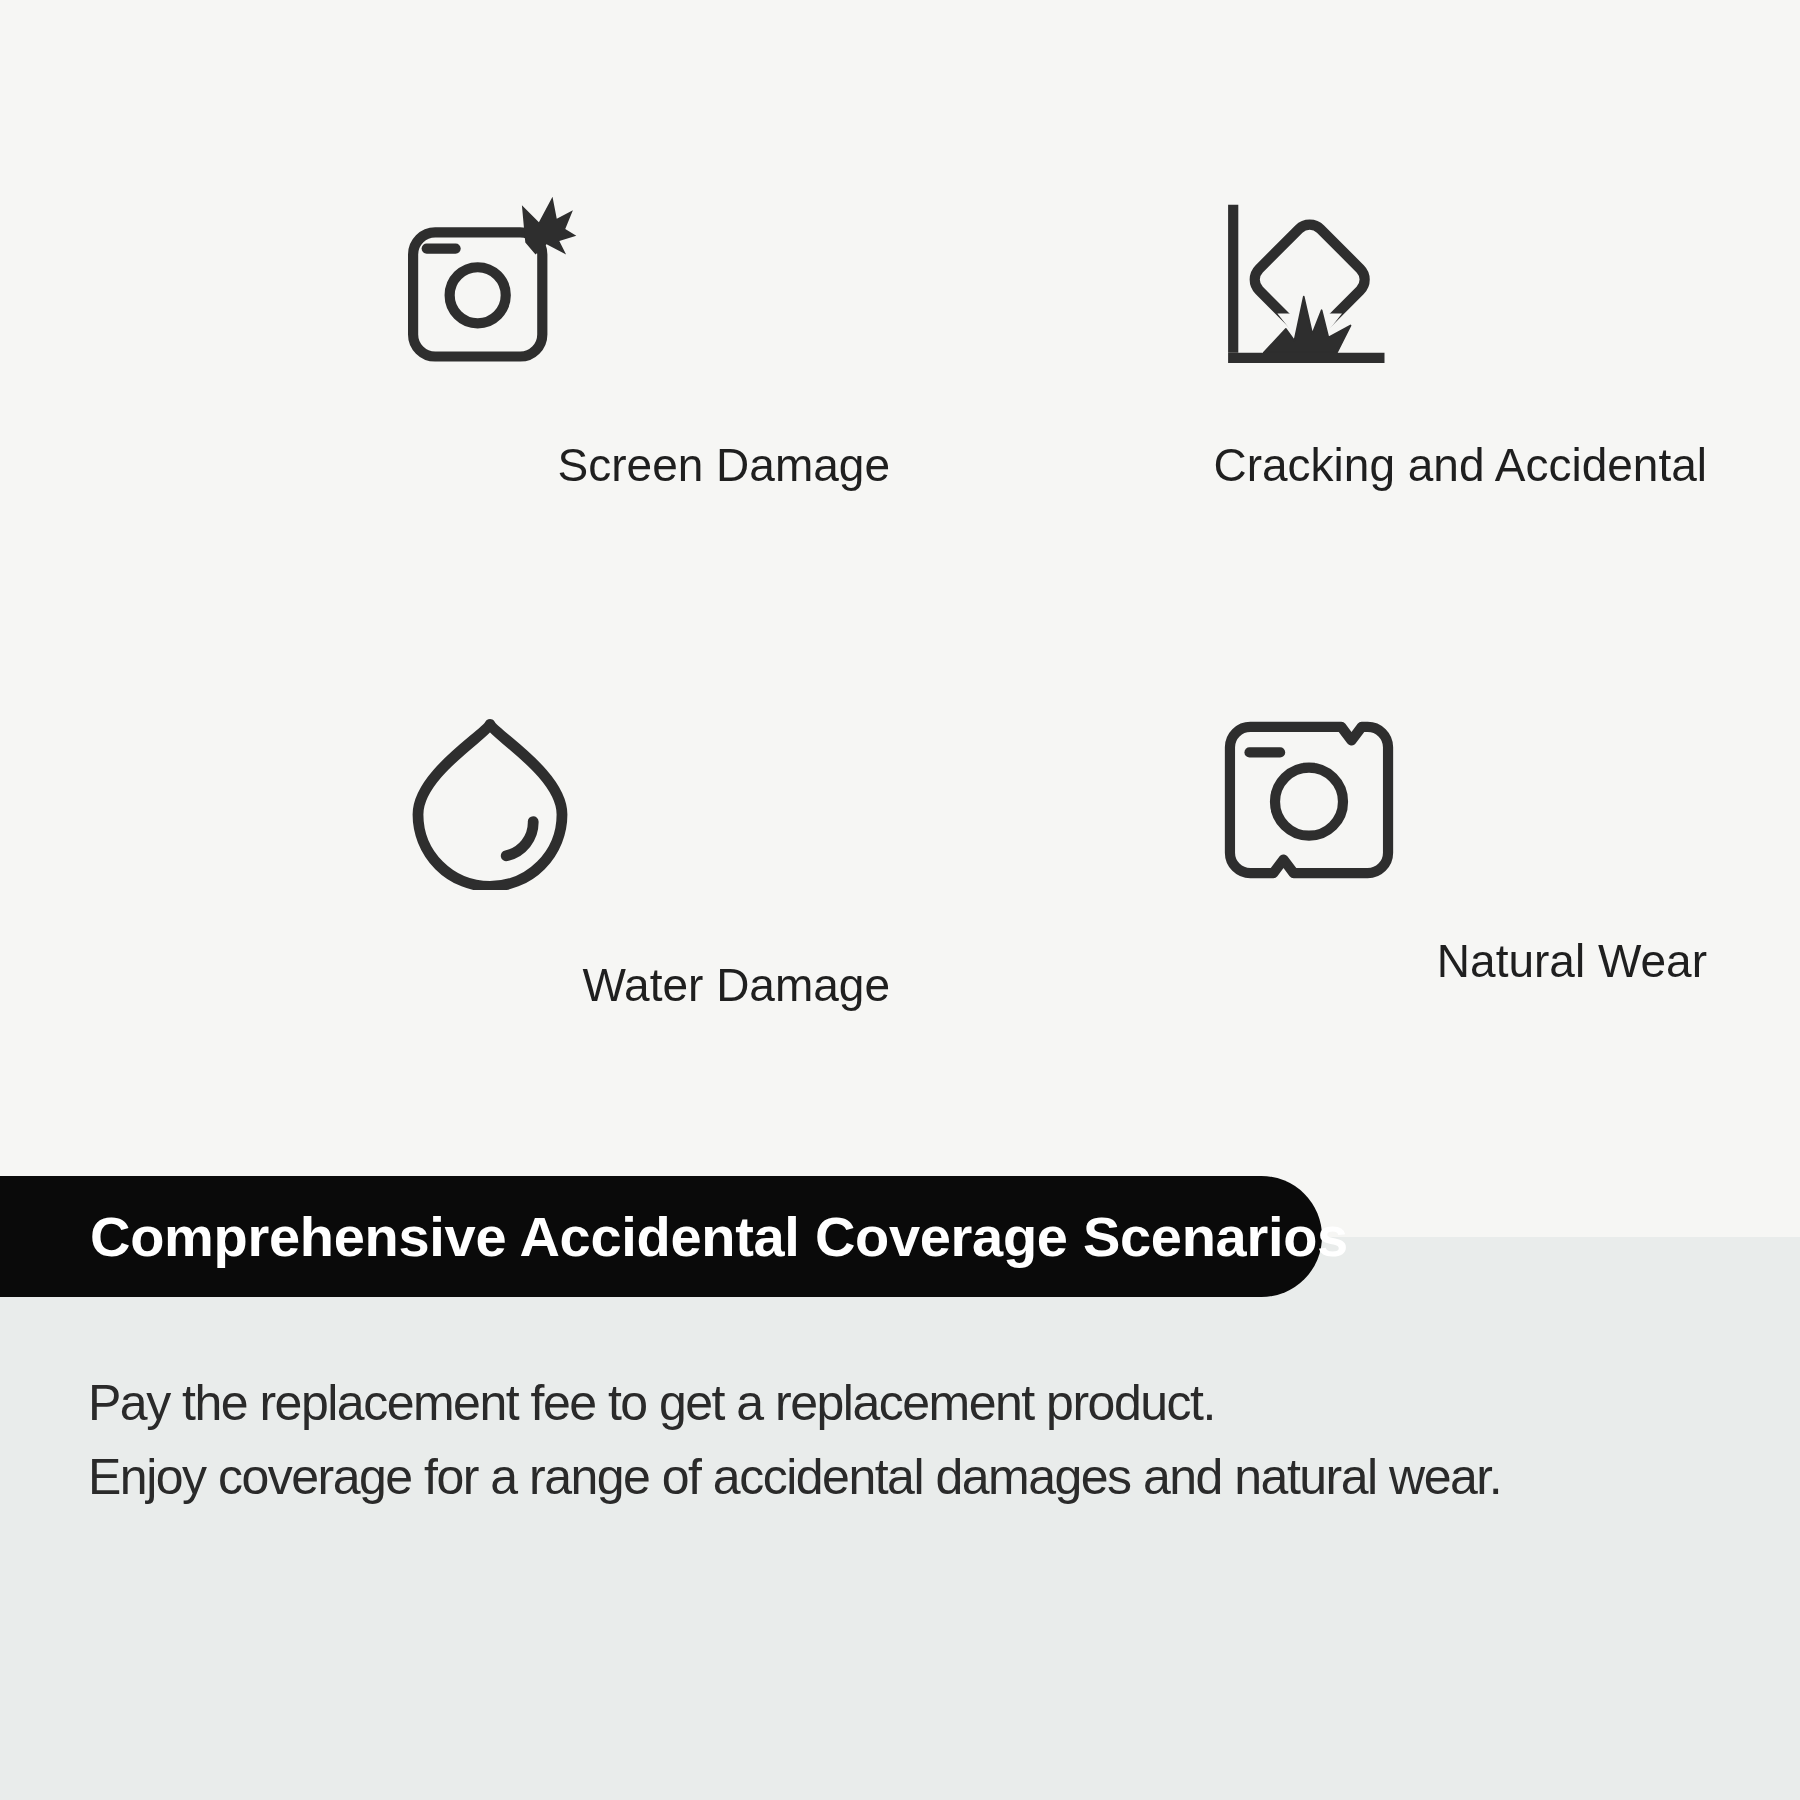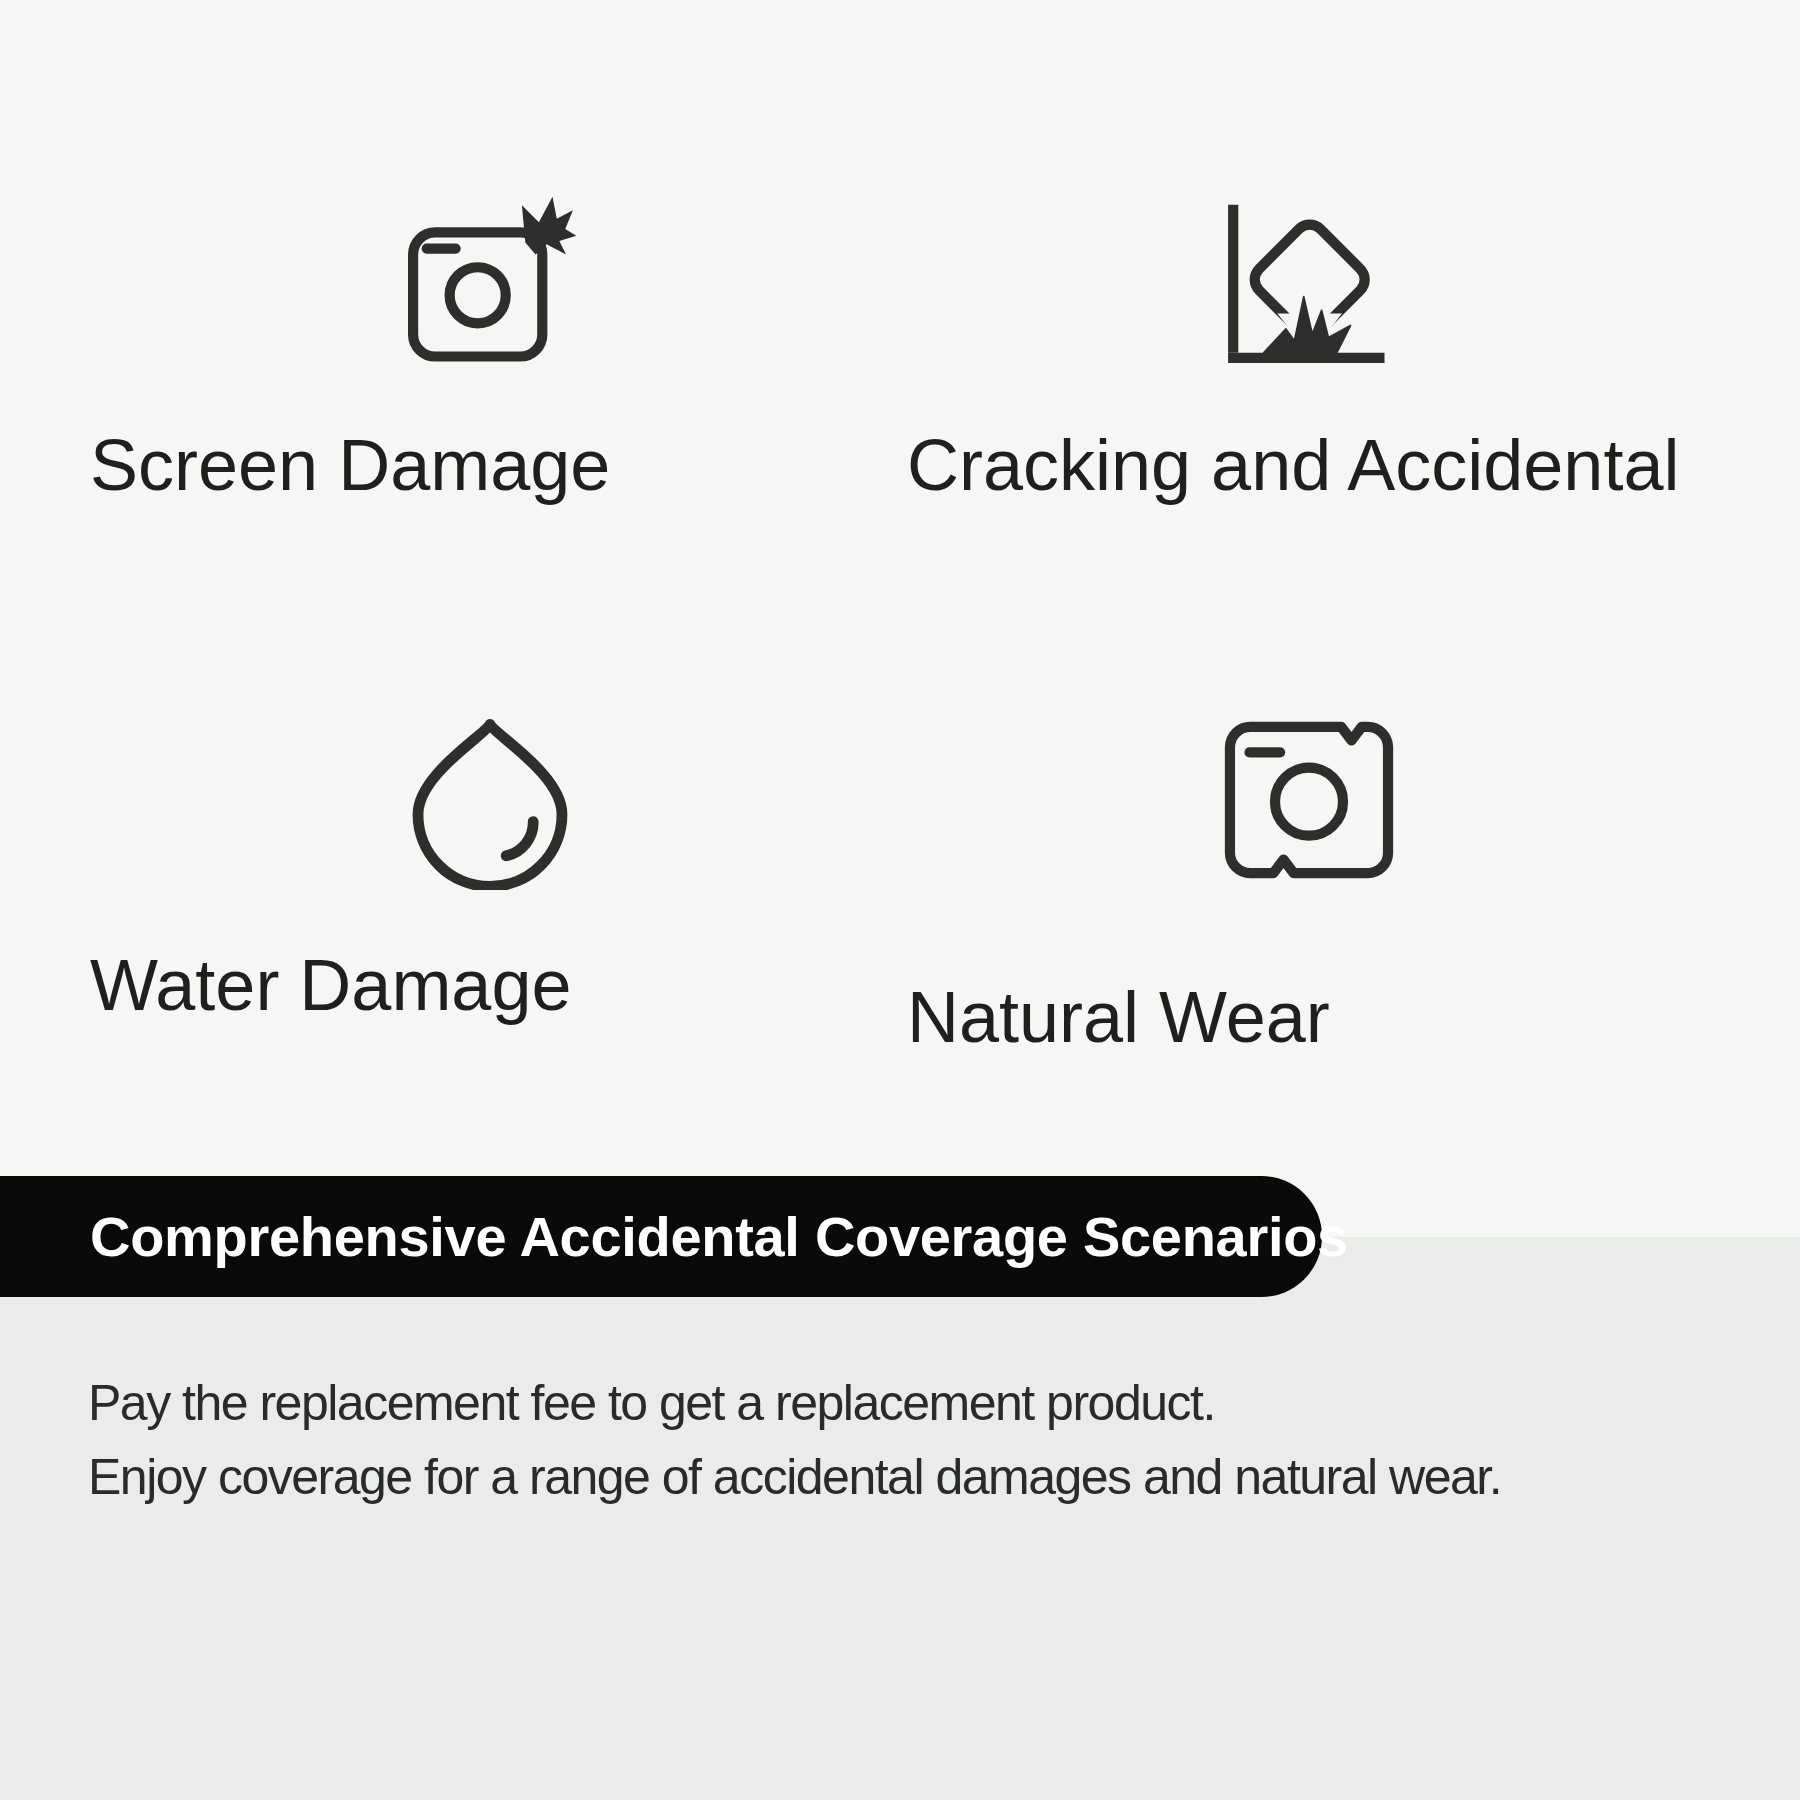--- a/index.html
+++ b/index.html
@@ -19,22 +19,22 @@
     width: 1800px; height: 563px;
     background: #e9eceb;
   }
 
   .icon-box { position: absolute; }
   .icon-box svg { display: block; }
 
   .item-label {
     position: absolute;
     width: 800px;
-    text-align: left;
-    font-size: 72px;
+    text-align: right;
+    font-size: 46px;
     line-height: 66px;
     font-weight: 400;
     color: #1f1f1f;
     letter-spacing: 0px;
   }
 
   .banner {
     position: absolute;
     left: 0; top: 1176px;
     width: 1322px; height: 121px;
@@ -99,21 +99,21 @@
   </div>
   <div class="item-label" style="left:90px; top:952px;">Water Damage</div>
 
   <div class="icon-box" style="left:1224px; top:715px;">
     <svg width="170" height="170" viewBox="0 0 100 100">
       <path d="M 15.5 7 H 69 L 75 15 L 81 7 H 84.5 A 12 12 0 0 1 96.5 19 V 81 A 12 12 0 0 1 84.5 93 H 41 L 35 85 L 29 93 H 15.5 A 12 12 0 0 1 3.5 81 V 19 A 12 12 0 0 1 15.5 7 Z" fill="none" stroke="#2e2e2e" stroke-width="6" stroke-linejoin="round"></path>
       <circle cx="50" cy="51" r="20" fill="none" stroke="#2e2e2e" stroke-width="6"></circle>
       <line x1="15" y1="22" x2="33" y2="22" stroke="#2e2e2e" stroke-width="6" stroke-linecap="round"></line>
     </svg>
   </div>
-  <div class="item-label" style="left:907px; top:984px;">Natural Wear</div>
+  <div class="item-label" style="left:907px; top:928px;">Natural Wear</div>
 
   <div class="banner">
     <span class="banner-label">Comprehensive Accidental Coverage Scenarios</span>
   </div>
 
   <div class="description">
     <div class="line">Pay the replacement fee to get a replacement product.</div>
     <div class="line">Enjoy coverage for a range of accidental damages and natural wear.</div>
   </div>
 

